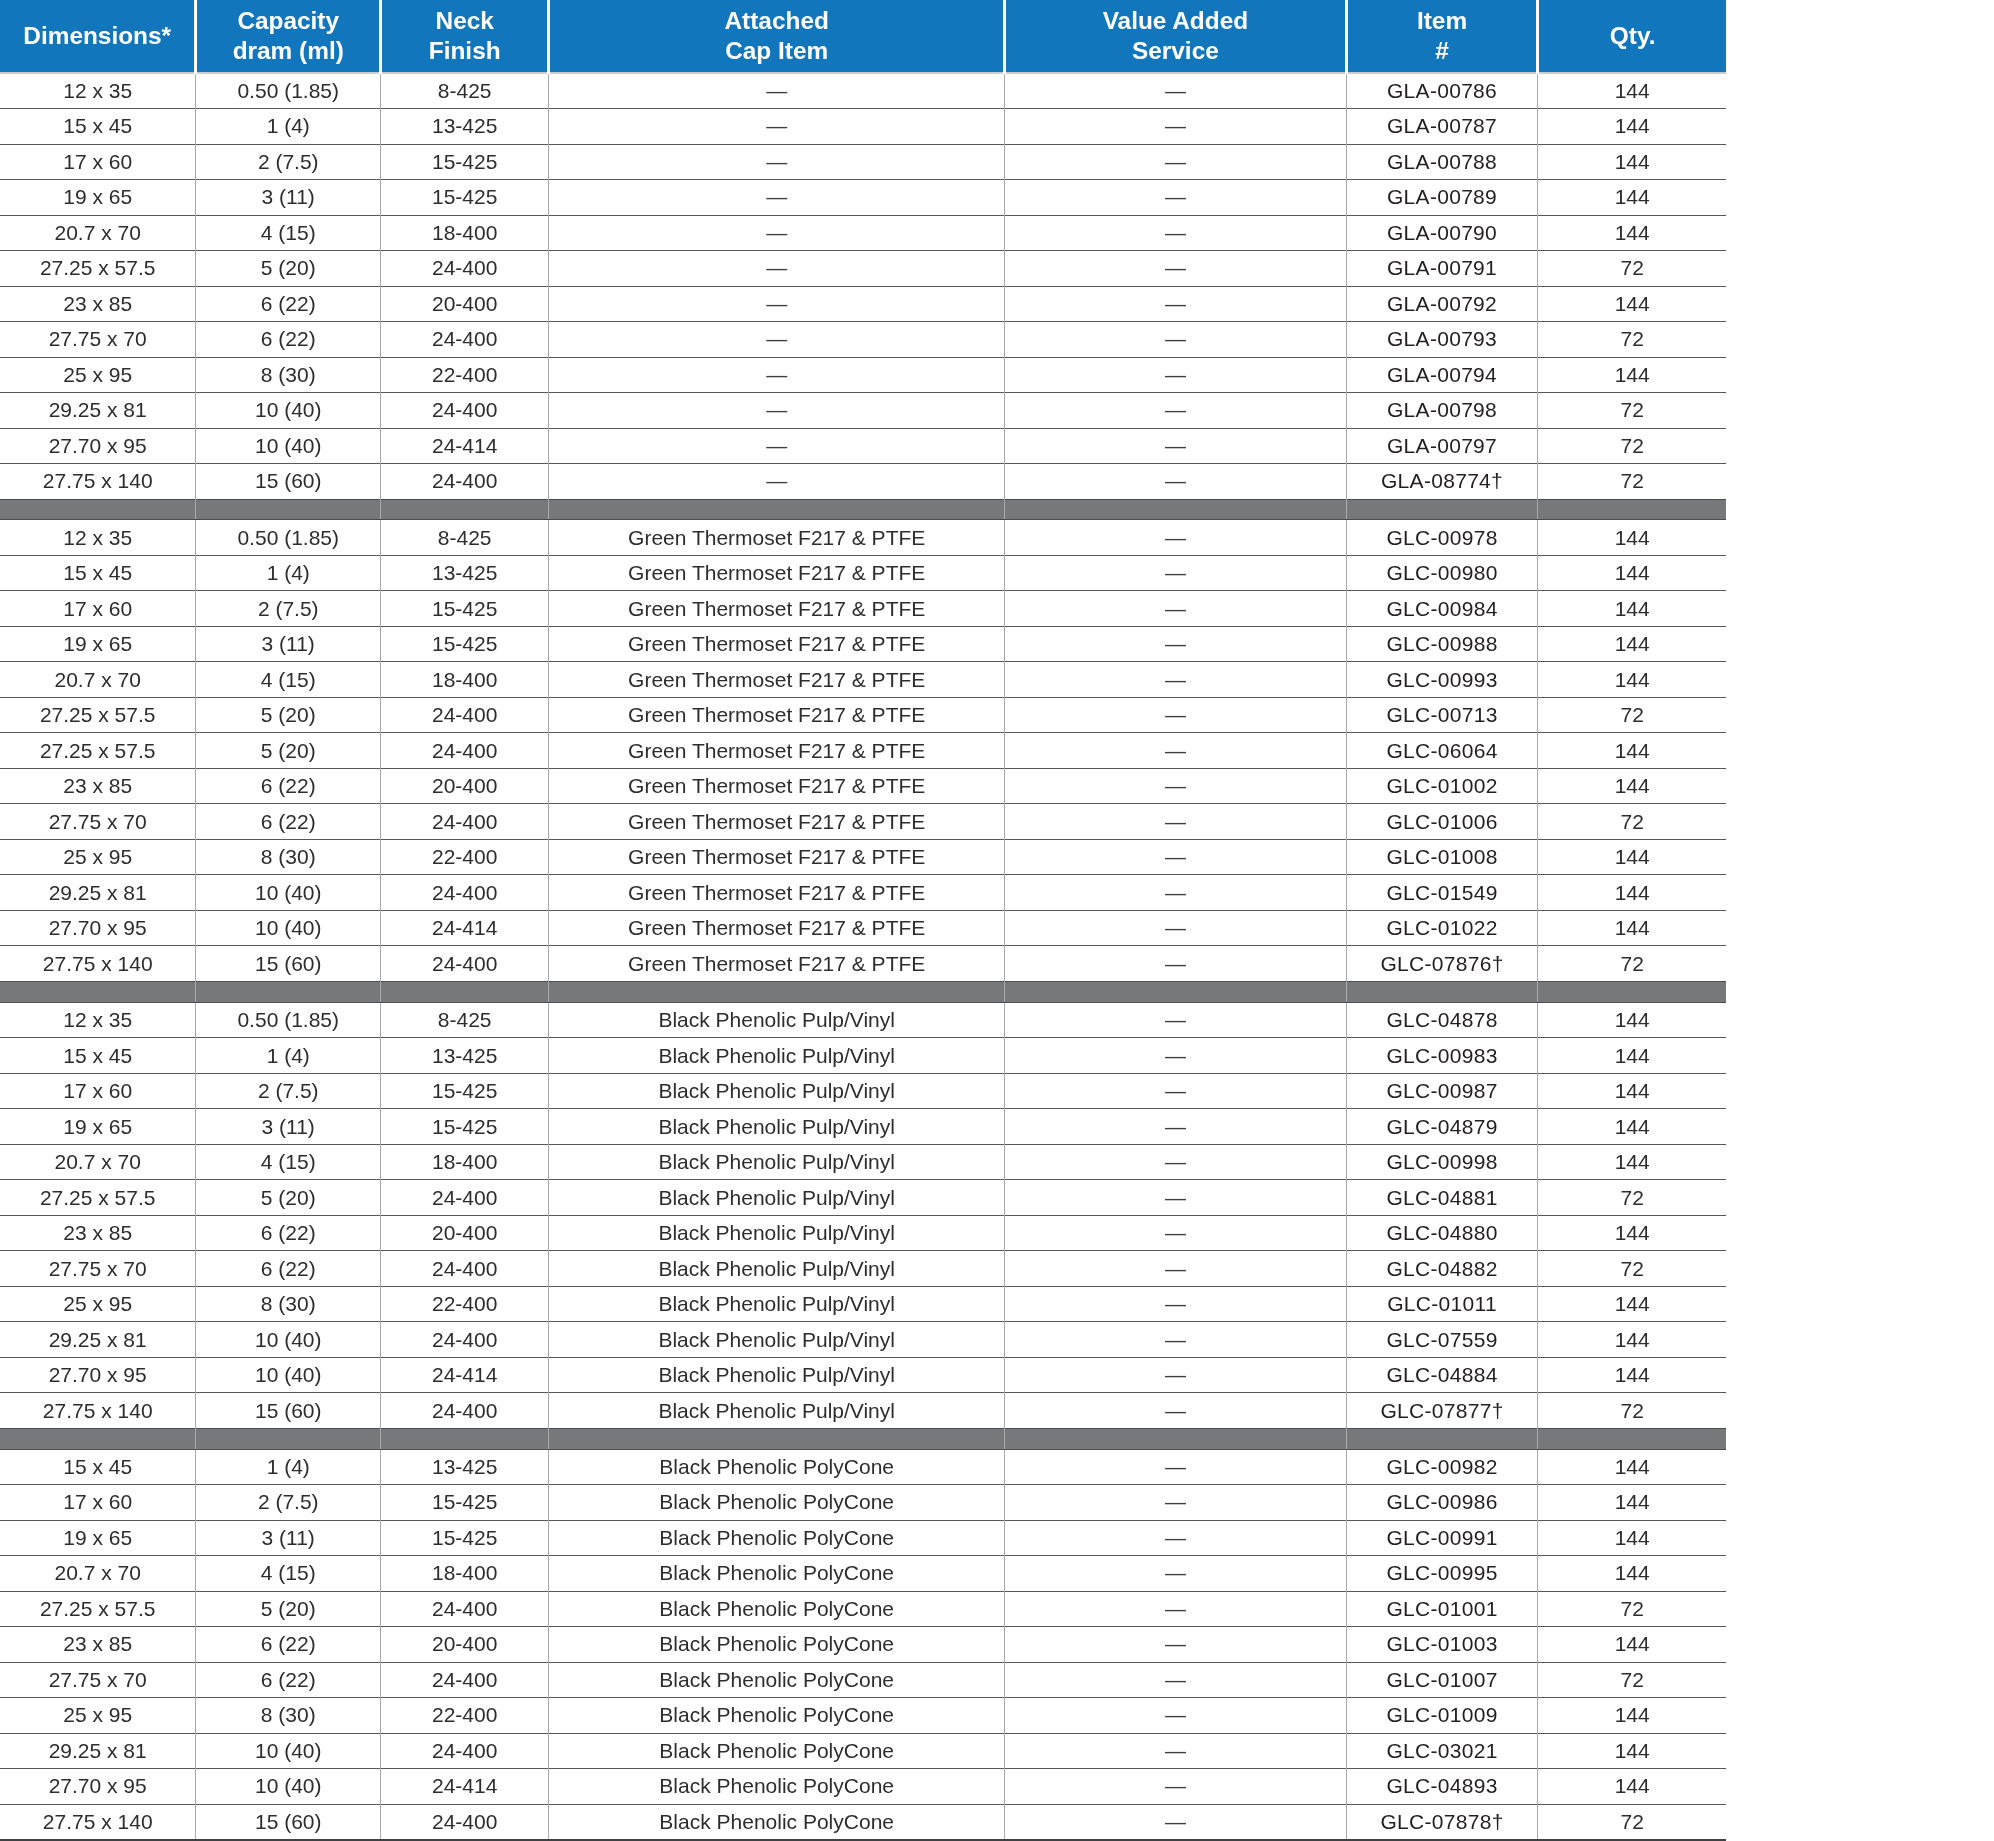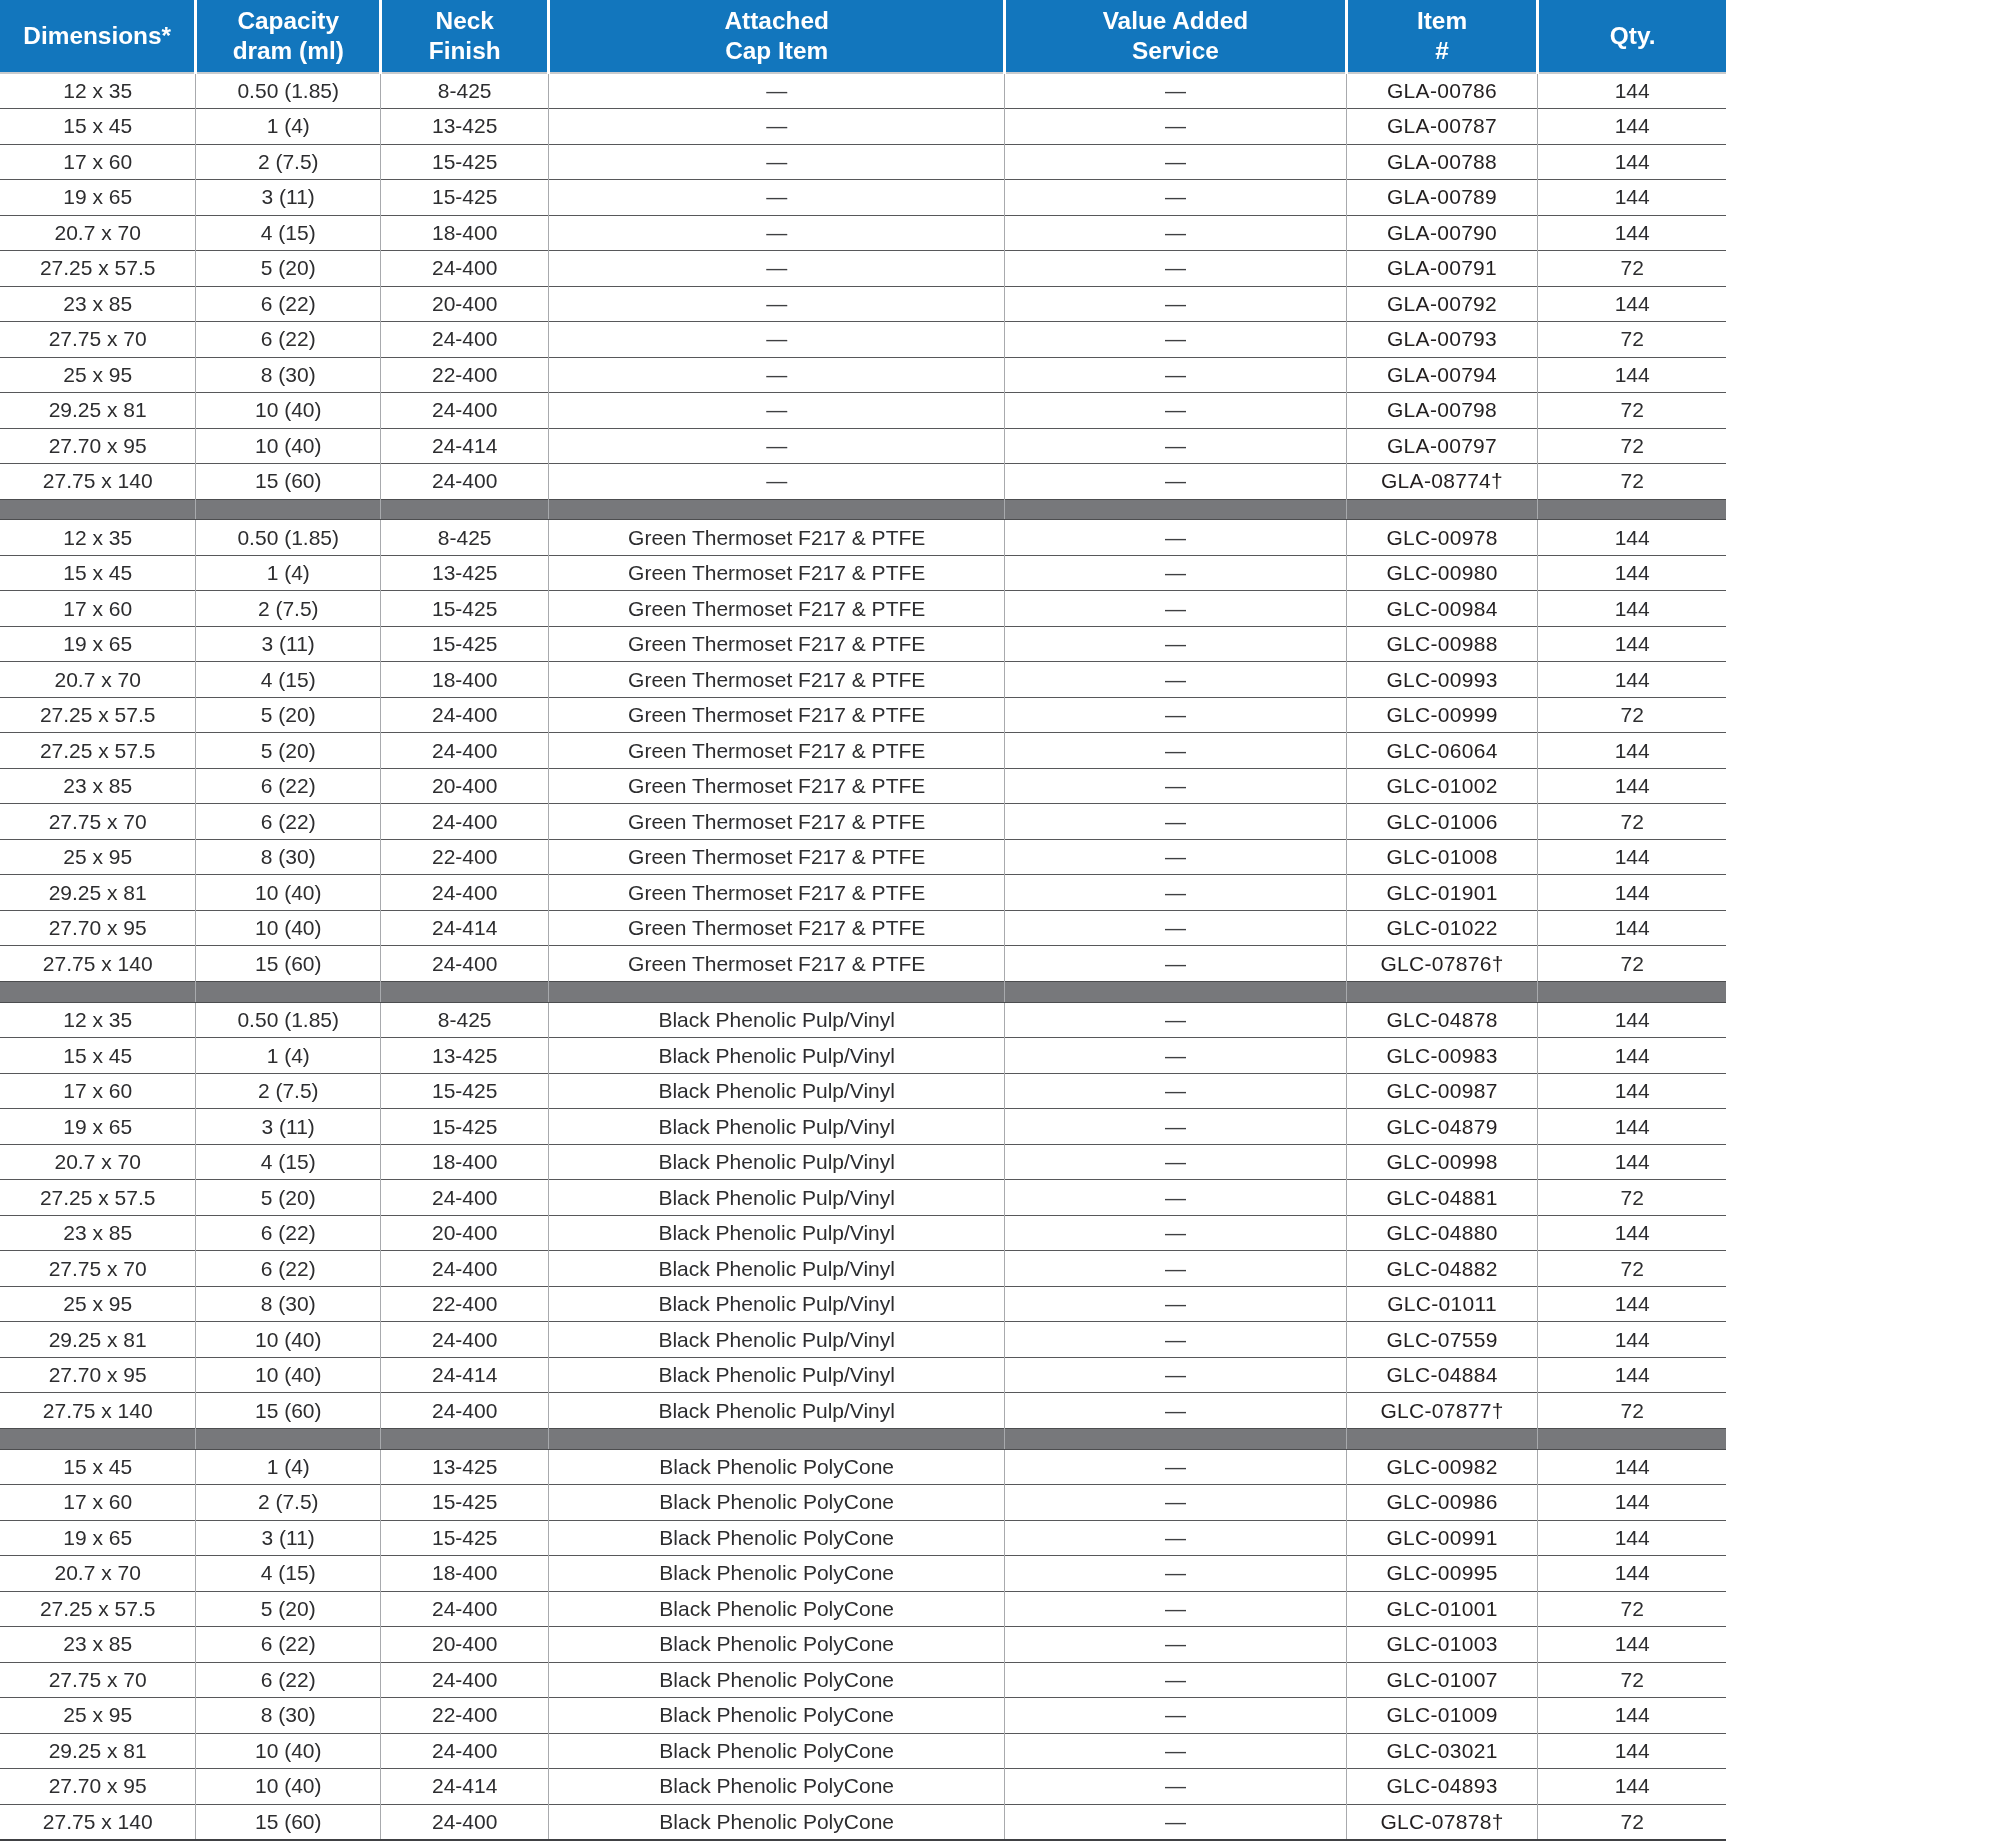--- a/index.html
+++ b/index.html
@@ -267,21 +267,21 @@
           <td class="cell-dash">—</td>
           <td class="cell-item">GLC-00993</td>
           <td>144</td>
         </tr>
         <tr class="row-data">
           <td>27.25 x 57.5</td>
           <td>5 (20)</td>
           <td>24-400</td>
           <td>Green Thermoset F217 &amp; PTFE</td>
           <td class="cell-dash">—</td>
-          <td class="cell-item">GLC-00999</td>
+          <td class="cell-item">GLC-00713</td>
           <td>72</td>
         </tr>
         <tr class="row-data">
           <td>27.25 x 57.5</td>
           <td>5 (20)</td>
           <td>24-400</td>
           <td>Green Thermoset F217 &amp; PTFE</td>
           <td class="cell-dash">—</td>
           <td class="cell-item">GLC-06064</td>
           <td>144</td>
@@ -312,21 +312,21 @@
           <td class="cell-dash">—</td>
           <td class="cell-item">GLC-01008</td>
           <td>144</td>
         </tr>
         <tr class="row-data">
           <td>29.25 x 81</td>
           <td>10 (40)</td>
           <td>24-400</td>
           <td>Green Thermoset F217 &amp; PTFE</td>
           <td class="cell-dash">—</td>
-          <td class="cell-item">GLC-01901</td>
+          <td class="cell-item">GLC-01549</td>
           <td>144</td>
         </tr>
         <tr class="row-data">
           <td>27.70 x 95</td>
           <td>10 (40)</td>
           <td>24-414</td>
           <td>Green Thermoset F217 &amp; PTFE</td>
           <td class="cell-dash">—</td>
           <td class="cell-item">GLC-01022</td>
           <td>144</td>

